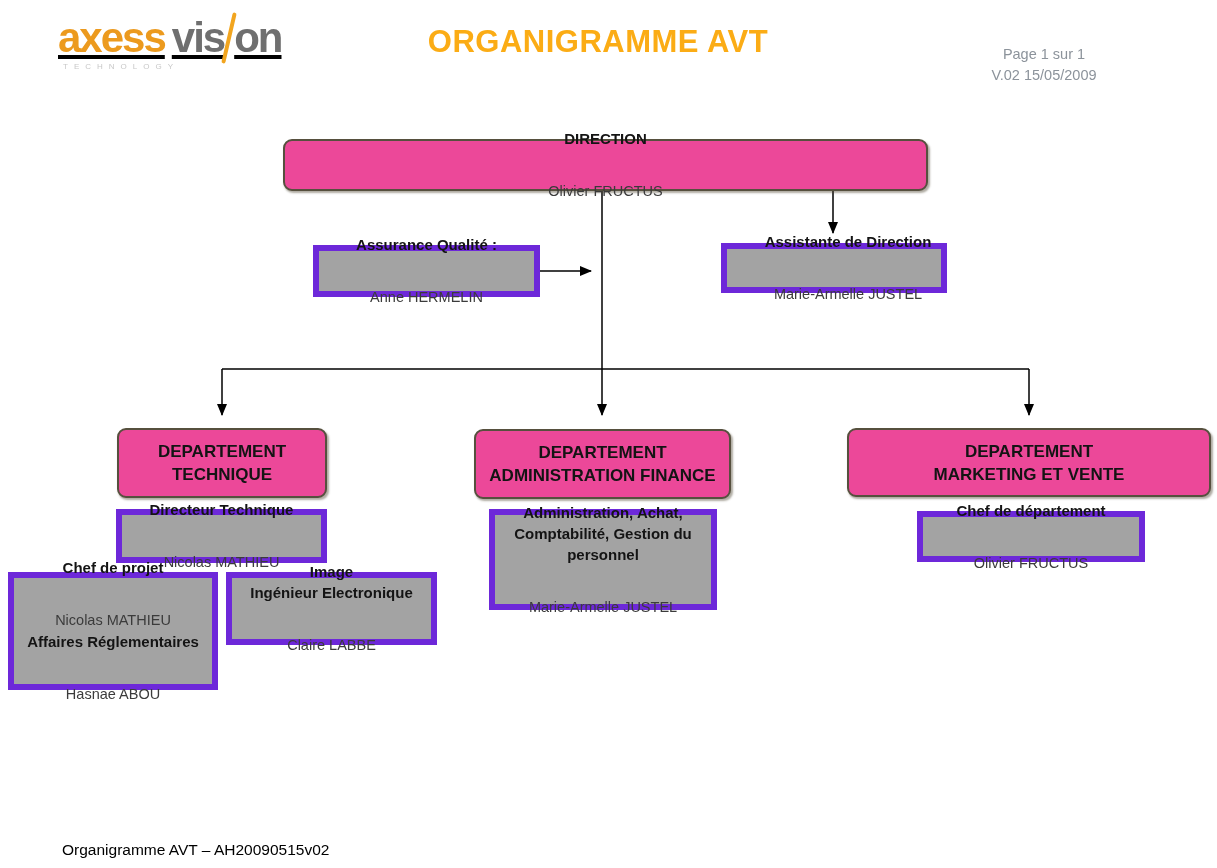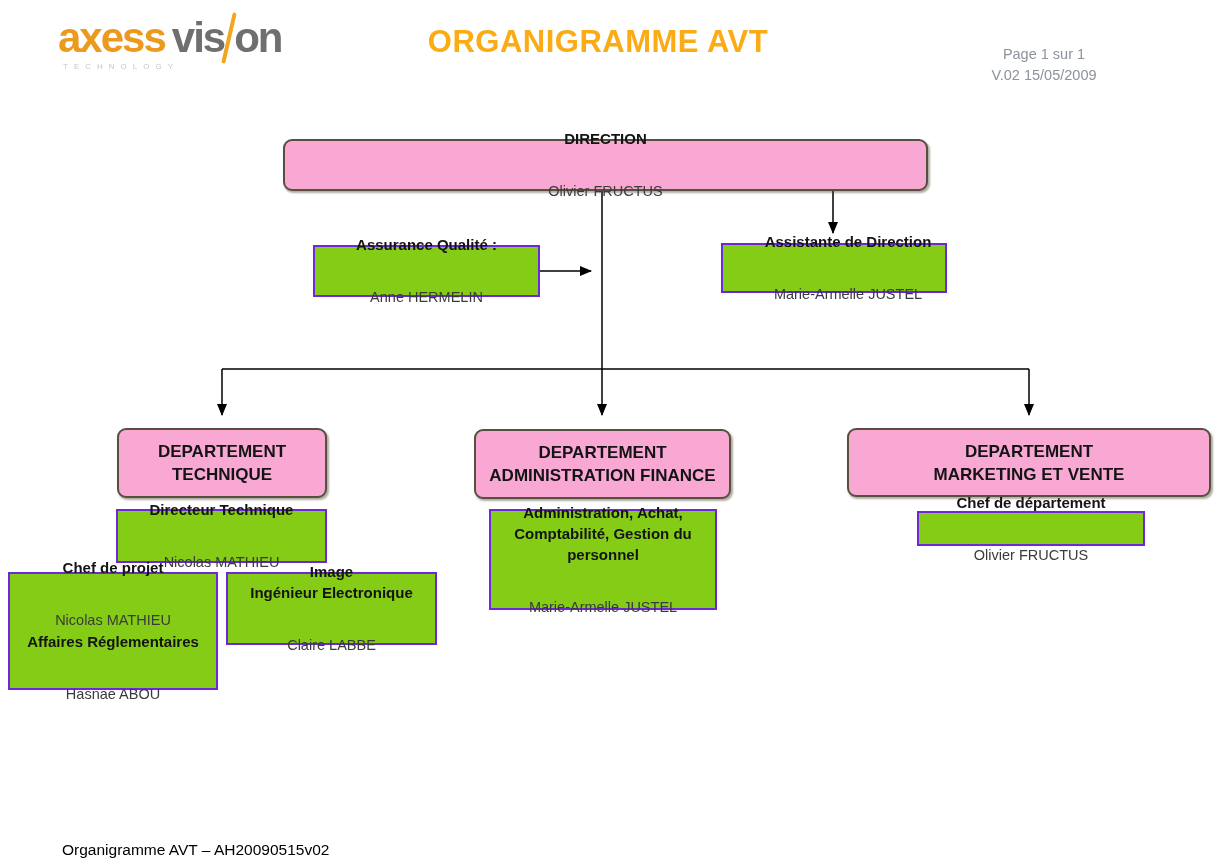--- a/index.html
+++ b/index.html
@@ -4,39 +4,39 @@
 <style>
   * { margin:0; padding:0; box-sizing:border-box; }
   html,body { background:#ffffff; }
   body { font-family:"Liberation Sans", sans-serif; }
   .page {
     position:relative; width:1217px; height:868px; background:#ffffff; overflow:hidden;
   }
 
   
   .logo { position:absolute; left:58px; top:12px; }
-  .logo-row { display:flex; align-items:flex-end; height:48px; }
+  .logo-row { display:flex; align-items:flex-end; height:48px;text-decoration:underline; }
   .logo-axess { font-size:42px; font-weight:bold; color:#EC9A1E; letter-spacing:-2px; line-height:44px; }
   .logo-vis { font-size:42px; font-weight:bold; color:#6F6F6F; letter-spacing:-2px; line-height:44px; margin-left:7px; }
   .logo-slash { display:inline-block; width:4px; height:52px; background:#F2A51F;
                 transform:rotate(13deg); margin:0 3px -4px 3px; border-radius:2px; }
   .logo-on { font-size:42px; font-weight:bold; color:#6F6F6F; letter-spacing:-2px; line-height:44px; }
   .logo-tagline { font-size:8px; color:#C8C8C8; letter-spacing:6px; margin-top:2px; padding-left:5px; }
 
   .main-title { position:absolute; left:398px; top:24px; width:400px; text-align:center;
                 font-size:31px; font-weight:bold; color:#FBAC15; letter-spacing:0.5px; }
 
   .page-info { position:absolute; right:58px; top:8px; width:230px; text-align:center;
                font-size:14.5px; line-height:21px; color:#8C939B;margin-top:36px; }
 
   
   .node { position:absolute; text-align:center; display:flex; flex-direction:column; justify-content:center; }
-  .node-orange { background:#f9a8d4; border:2px solid #56503E; border-radius:9px;
+  .node-orange { background:#ec4899; border:2px solid #56503E; border-radius:9px;
                  box-shadow:1.5px 2px 2px rgba(80,70,50,0.45); }
-  .node-gray { background:#84cc16; border:2px solid #6d28d9; }
+  .node-gray { background:#a3a3a3; border:6px solid #6d28d9; }
   .bt { font-weight:bold; font-size:15px; color:#141414; line-height:21px; }
   .bn { font-size:14.5px; color:#3B3B3B; line-height:21px;margin-top:32px; }
   .dept-line { font-weight:bold; font-size:17px; color:#141414; line-height:23px; }
   .gap { height:20px; }
 
   
   .footer-text { position:absolute; left:62px; top:841px; font-size:15.5px; color:#000000; }
 
   svg.wires { position:absolute; left:0; top:0; pointer-events:none; }
 </style>
@@ -131,20 +131,20 @@
     <div class="bn">Claire LABBE</div>
   </div>
 
   <div class="node node-gray" style="left:489px; top:509px; width:228px; height:101px;">
     <div class="bt">Administration, Achat,</div>
     <div class="bt">Comptabilité, Gestion du</div>
     <div class="bt">personnel</div>
     <div class="bn">Marie-Armelle JUSTEL</div>
   </div>
 
-  <div class="node node-gray" style="left:917px; top:511px; width:228px; height:35px;">
+  <div class="node node-gray" style="left:917px; top:511px; width:228px; height:51px;">
     <div class="bt">Chef de département</div>
     <div class="bn">Olivier FRUCTUS</div>
   </div>
 
   <div class="footer-text">Organigramme AVT – AH20090515v02</div>
 
 </div>
 
 </body></html>

